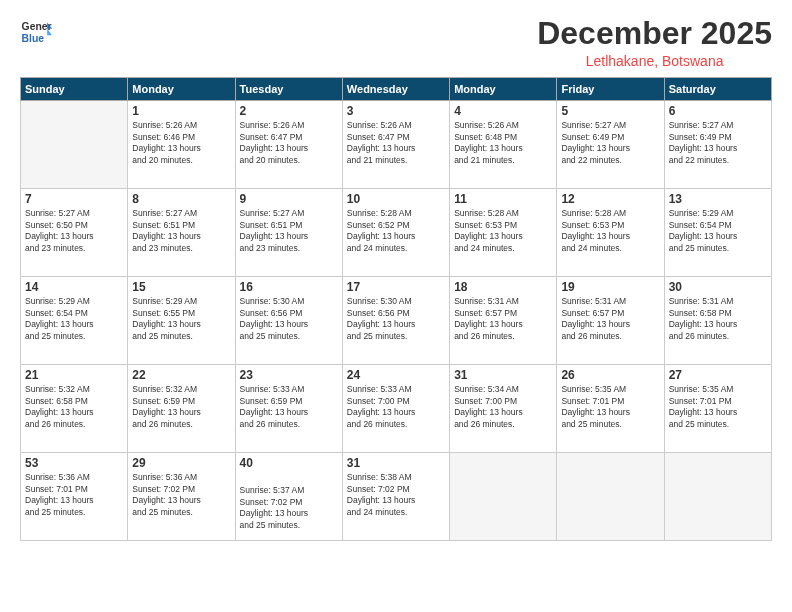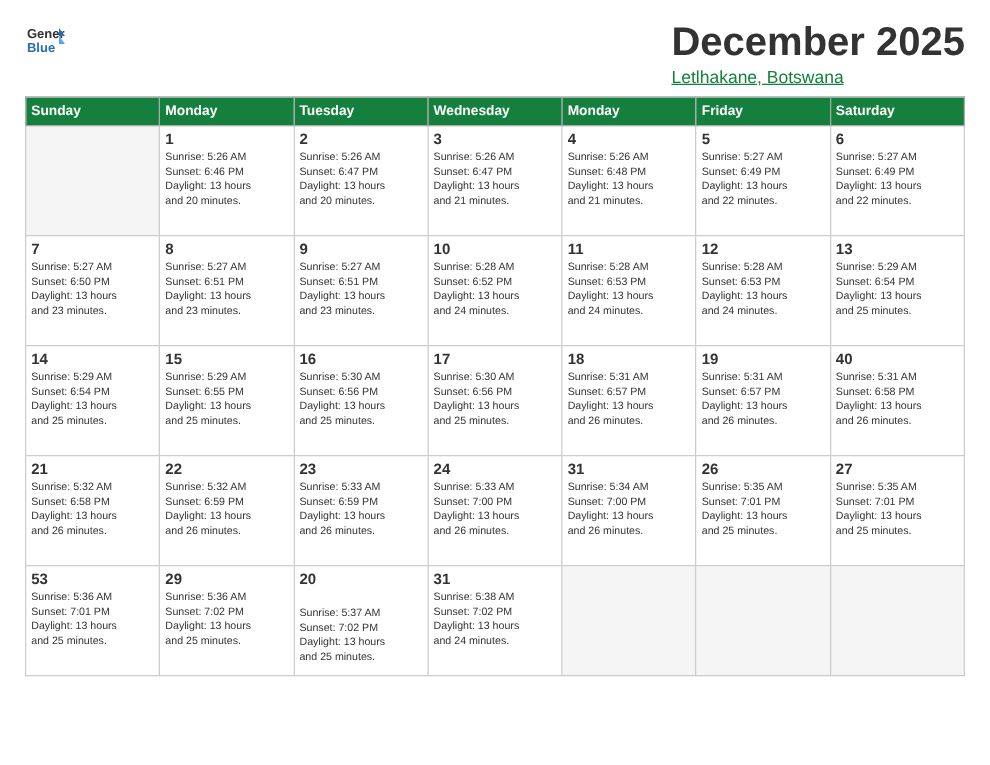--- a/index.html
+++ b/index.html
@@ -24,41 +24,40 @@
     .logo {
       display: flex;
       align-items: center;
       gap: 4px;
     }
     .logo-icon {
       width: 32px;
       height: 32px;
     }
     .title-block {
-      text-align: left;
+      text-align: center;
     }
     .month-title {
       font-size: 32px;
       font-weight: bold;
       color: #333;
       line-height: 1.1;
     }
     .subtitle {
       font-size: 14px;
-      color: #15803d;
+      color: #ef4444;
       margin-top: 2px;
-      text-decoration: underline;
     }
     .calendar {
       width: 100%;
       border-collapse: collapse;
       table-layout: fixed;
     }
     .calendar th {
-      background: #15803d;
+      background: #0c4a6e;
       color: #fff;
       font-size: 11px;
       font-weight: bold;
       padding: 5px 4px;
       text-align: left;
       border: 1px solid #aaa;
     }
     .calendar td {
       border: 1px solid #ccc;
       vertical-align: top;
@@ -251,21 +250,21 @@
 and 26 minutes.</div>
           </td>
           <td>
             <div class="day-num">19</div>
             <div class="day-info" style="white-space: pre-line;">Sunrise: 5:31 AM
 Sunset: 6:57 PM
 Daylight: 13 hours
 and 26 minutes.</div>
           </td>
           <td>
-            <div class="day-num">40</div>
+            <div class="day-num">30</div>
             <div class="day-info" style="white-space: pre-line;">Sunrise: 5:31 AM
 Sunset: 6:58 PM
 Daylight: 13 hours
 and 26 minutes.</div>
           </td>
         </tr>
         <tr class="week-row">
           <td>
             <div class="day-num">21</div>
             <div class="day-info" style="white-space: pre-line;">Sunrise: 5:32 AM
@@ -325,21 +324,21 @@
 and 25 minutes.</div>
           </td>
           <td>
             <div class="day-num">29</div>
             <div class="day-info" style="white-space: pre-line;">Sunrise: 5:36 AM
 Sunset: 7:02 PM
 Daylight: 13 hours
 and 25 minutes.</div>
           </td>
           <td>
-            <div class="day-num">20</div>
+            <div class="day-num">40</div>
             <div class="day-info" style="white-space: pre-line; margin-top: 15px;">Sunrise: 5:37 AM
 Sunset: 7:02 PM
 Daylight: 13 hours
 and 25 minutes.</div>
           </td>
           <td>
             <div class="day-num">31</div>
             <div class="day-info" style="white-space: pre-line;">Sunrise: 5:38 AM
 Sunset: 7:02 PM
 Daylight: 13 hours

